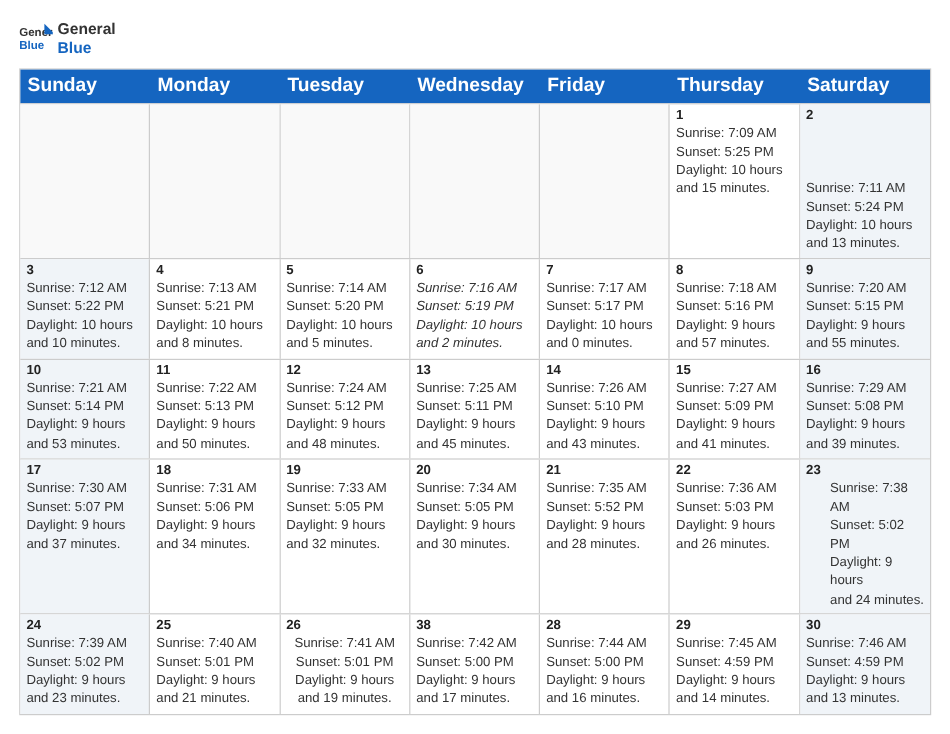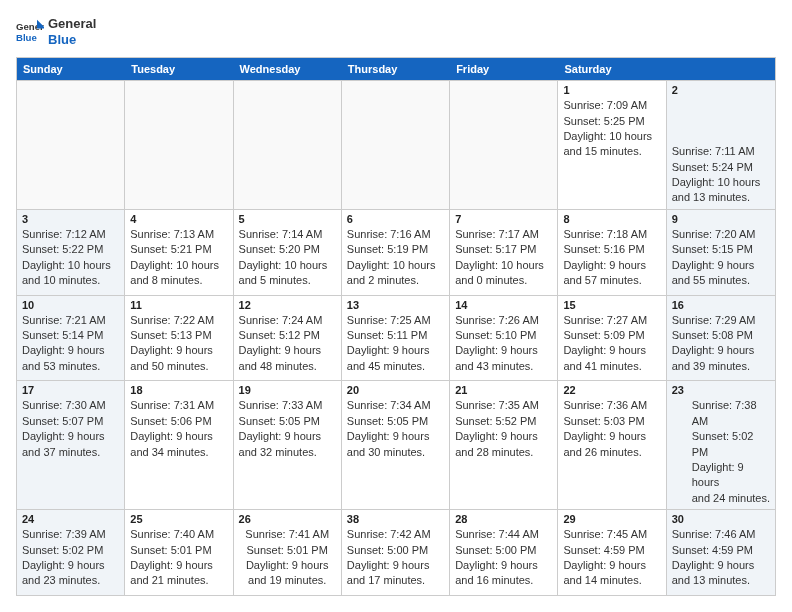--- a/index.html
+++ b/index.html
@@ -52,21 +52,21 @@
       flex-direction: column;
       border: 1px solid #ccc;
     }
     .cal-header {
       display: grid;
       grid-template-columns: repeat(7, 1fr);
       background: #1565C0;
     }
     .cal-header-cell {
       color: #fff;
-      font-size: 11px;
+      font-size: 16px;
       font-weight: bold;
       padding: 5px 6px;
       text-align: left;
     }
     .cal-body {
       flex: 1;
       display: flex;
       flex-direction: column;
     }
     .cal-row {
@@ -116,24 +116,25 @@
     </div>
     <div class="title-block">
       <div class="month-title"></div>
       <div class="location"></div>
     </div>
   </div>
 
   <div class="calendar">
     <div class="cal-header">
     <div class="cal-header-cell">Sunday</div>
+        <div class="cal-header-cell">Monday</div>
         <div class="cal-header-cell">Tuesday</div>
         <div class="cal-header-cell">Wednesday</div>
+        <div class="cal-header-cell">Friday</div>
         <div class="cal-header-cell">Thursday</div>
-        <div class="cal-header-cell">Friday</div>
         <div class="cal-header-cell">Saturday</div>
       </div>
     <div class="cal-body">
     <div class="cal-row">
           <div class="cal-cell empty"></div>
           <div class="cal-cell empty"></div>
           <div class="cal-cell empty"></div>
           <div class="cal-cell empty"></div>
           <div class="cal-cell empty"></div>
           <div class="cal-cell">
@@ -168,21 +169,21 @@
           </div>
           <div class="cal-cell">
             <div class="day-num">5</div>
             <div class="cell-info" style="white-space: pre-line;">Sunrise: 7:14 AM
 Sunset: 5:20 PM
 Daylight: 10 hours
 and 5 minutes.</div>
           </div>
           <div class="cal-cell">
             <div class="day-num">6</div>
-            <div class="cell-info" style="white-space: pre-line;">Sunrise: 7:16 AM
+            <div class="cell-info" style="white-space: pre-line; font-style: italic;">Sunrise: 7:16 AM
 Sunset: 5:19 PM
 Daylight: 10 hours
 and 2 minutes.</div>
           </div>
           <div class="cal-cell">
             <div class="day-num">7</div>
             <div class="cell-info" style="white-space: pre-line;">Sunrise: 7:17 AM
 Sunset: 5:17 PM
 Daylight: 10 hours
 and 0 minutes.</div>

